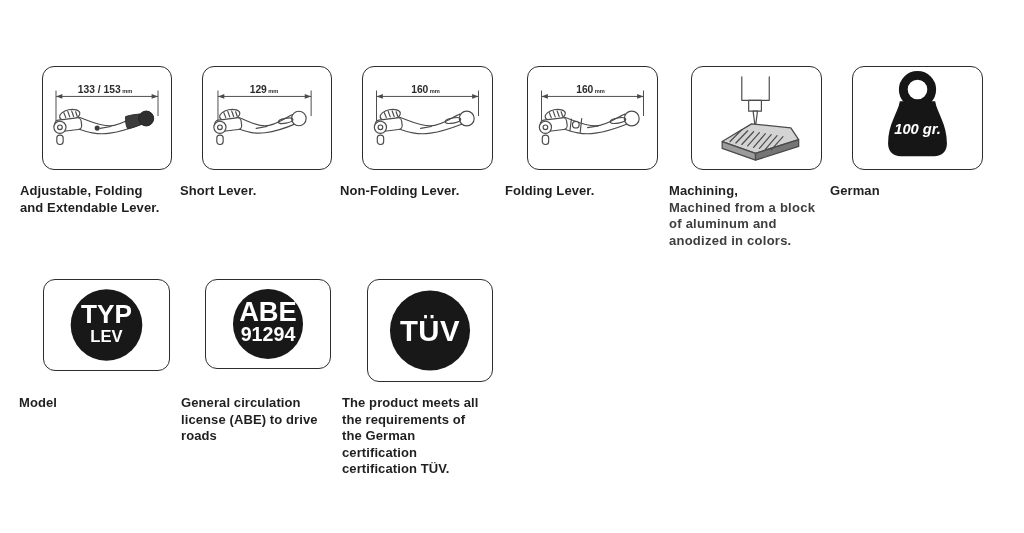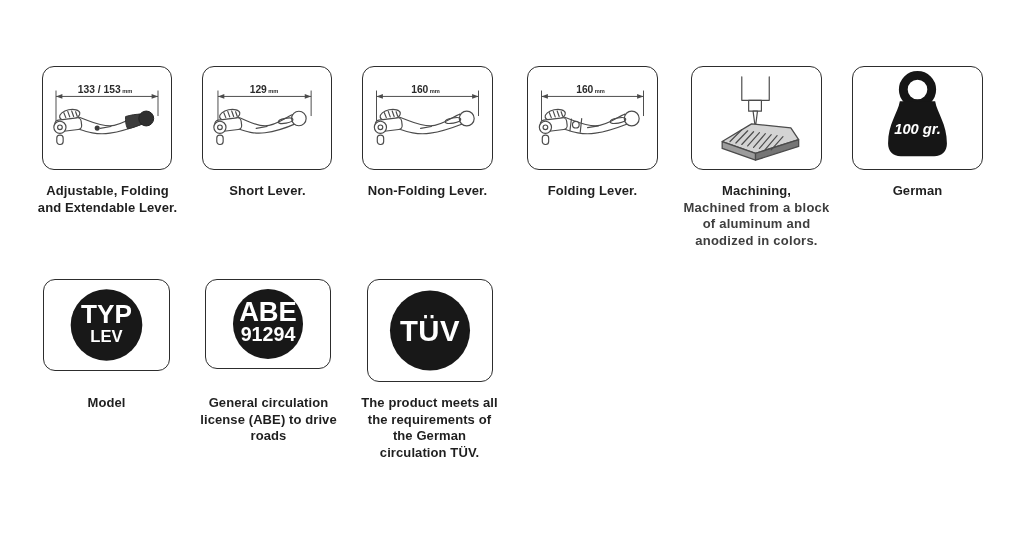--- a/index.html
+++ b/index.html
@@ -6,21 +6,21 @@
   .stage{
     position:relative;width:1024px;height:533px;background:#ffffff;
     font-family:"Liberation Sans","DejaVu Sans",sans-serif;overflow:hidden;
   }
   .card{
     position:absolute;border:1.4px solid #2d2d2d;border-radius:12px;
     background:#ffffff;box-sizing:border-box;
   }
   .card svg{position:absolute;left:0;top:0;width:100%;height:100%;}
   .caption{
-    position:absolute;text-align:center;font-size:13px;line-height:16.5px;
+    position:absolute;font-size:13px;line-height:16.5px;
     font-weight:700;color:#1f1f1f;letter-spacing:.1px;
   }
   .caption .secondary{font-weight:700;color:#3e3e3e;letter-spacing:.25px;}
   
   .ln{stroke:#4b4b4b;fill:none;stroke-width:1.2;stroke-linecap:round;stroke-linejoin:round;}
   .fw{stroke:#4b4b4b;fill:#ffffff;stroke-width:1.2;stroke-linecap:round;stroke-linejoin:round;}
   .dim{stroke:#4b4b4b;stroke-width:1;fill:none;}
   .arr{fill:#4b4b4b;stroke:none;}
   .dimtext{font-size:10.5px;font-weight:700;fill:#2b2b2b;}
   .dimunit{font-size:5.8px;font-weight:700;fill:#2b2b2b;}
@@ -190,16 +190,17 @@
   <div class="card" style="left:367px;top:279px;width:126px;height:103px">
     <svg viewBox="0 0 127 103">
       <circle class="badge-circle" cx="63.5" cy="51.5" r="41"></circle>
       <text class="badge-text" x="63.5" y="62" font-size="30" letter-spacing="0.5" text-anchor="middle">TÜV</text>
     </svg>
   </div>
   <div class="caption" style="left:342px;top:395px;width:175px">
     <div>The product meets all</div>
     <div>the requirements of</div>
     <div>the German</div>
-    <div>circulation TÜV.</div>
+    <div>certification</div>
+    <div>certification TÜV.</div>
   </div>
 
 </div>
 
 </body></html>

